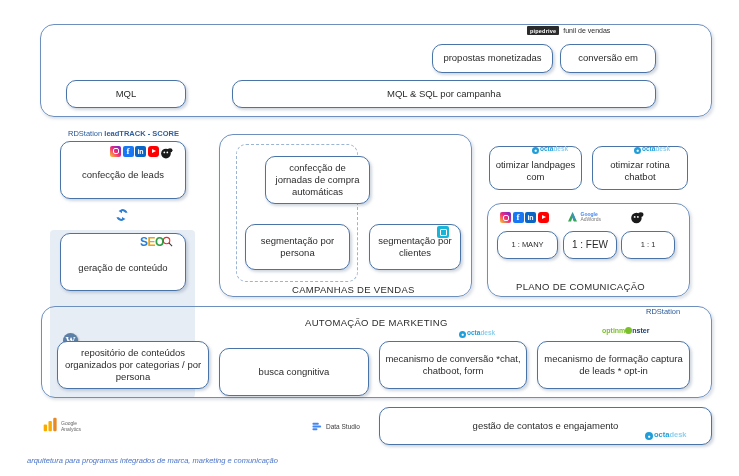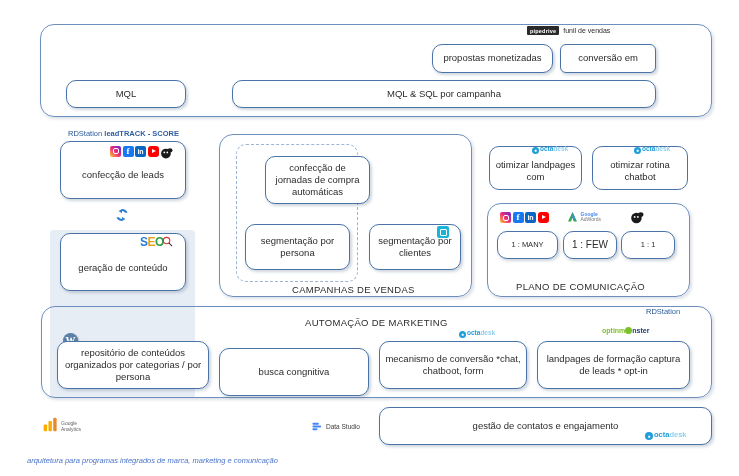--- a/index.html
+++ b/index.html
@@ -127,21 +127,21 @@
 
   <div class="abs outer" style="left:40px;top:24px;width:672px;height:93px;"></div>
 
   <div class="abs" style="left:527px;top:21px;">
     <span class="pipedrive">pipedrive</span><span class="funil">funil de vendas</span>
   </div>
 
 
   <div class="abs box" style="left:432px;top:44px;width:121px;height:29px;">propostas monetizadas</div>
 
-  <div class="abs box" style="left:560px;top:44px;width:96px;height:29px;border-radius:6px;">conversão em</div>
+  <div class="abs box" style="left:560px;top:44px;width:96px;height:29px;">conversão em</div>
 
   <div class="abs box" style="left:66px;top:80px;width:120px;height:28px;">MQL</div>
 
   <div class="abs box" style="left:232px;top:80px;width:424px;height:28px;">MQL &amp; SQL por campanha</div>
 
   <div class="abs rd" style="left:68px;top:129px;">
     <b>RD</b><span>Station</span>
     <span class="rdblack">leadTRACK - SCORE</span>
   </div>
 
@@ -256,21 +256,21 @@
     <span class="o">●</span><span>octa</span><span class="lite">desk</span>
   </div>
   <div class="abs box" style="left:379px;top:341px;width:148px;height:48px;">mecanismo de conversão *chat, chatboot, form</div>
 
   <div class="abs rd" style="left:646px;top:307px;">
     <b>RD</b><span>Station</span>
   </div>
   <div class="abs optin" style="left:602px;top:327px;">
     <span class="g">optinm</span><span style="display:inline-block;width:7px;height:7px;border-radius:50%;background:#7bbf2a;vertical-align:-1px;"></span><span class="b">nster</span>
   </div>
-  <div class="abs box" style="left:537px;top:341px;width:153px;height:48px;">landpages de formação captura de leads * opt-in</div>
+  <div class="abs box" style="left:537px;top:341px;width:153px;height:48px;">mecanismo de formação captura de leads * opt-in</div>
 
 
   <div class="ga" style="left:42px;top:417px;">
     <svg width="17" height="15" viewBox="0 0 24 22">
       <rect x="2" y="11" width="5" height="10" rx="1.5" fill="#f9ab00"></rect>
       <rect x="9" y="6" width="5" height="15" rx="1.5" fill="#f9ab00"></rect>
       <rect x="16" y="1" width="5" height="20" rx="2" fill="#e37400" opacity=".85"></rect>
     </svg>
     <span class="galabel">
       <span>Google</span><br>

